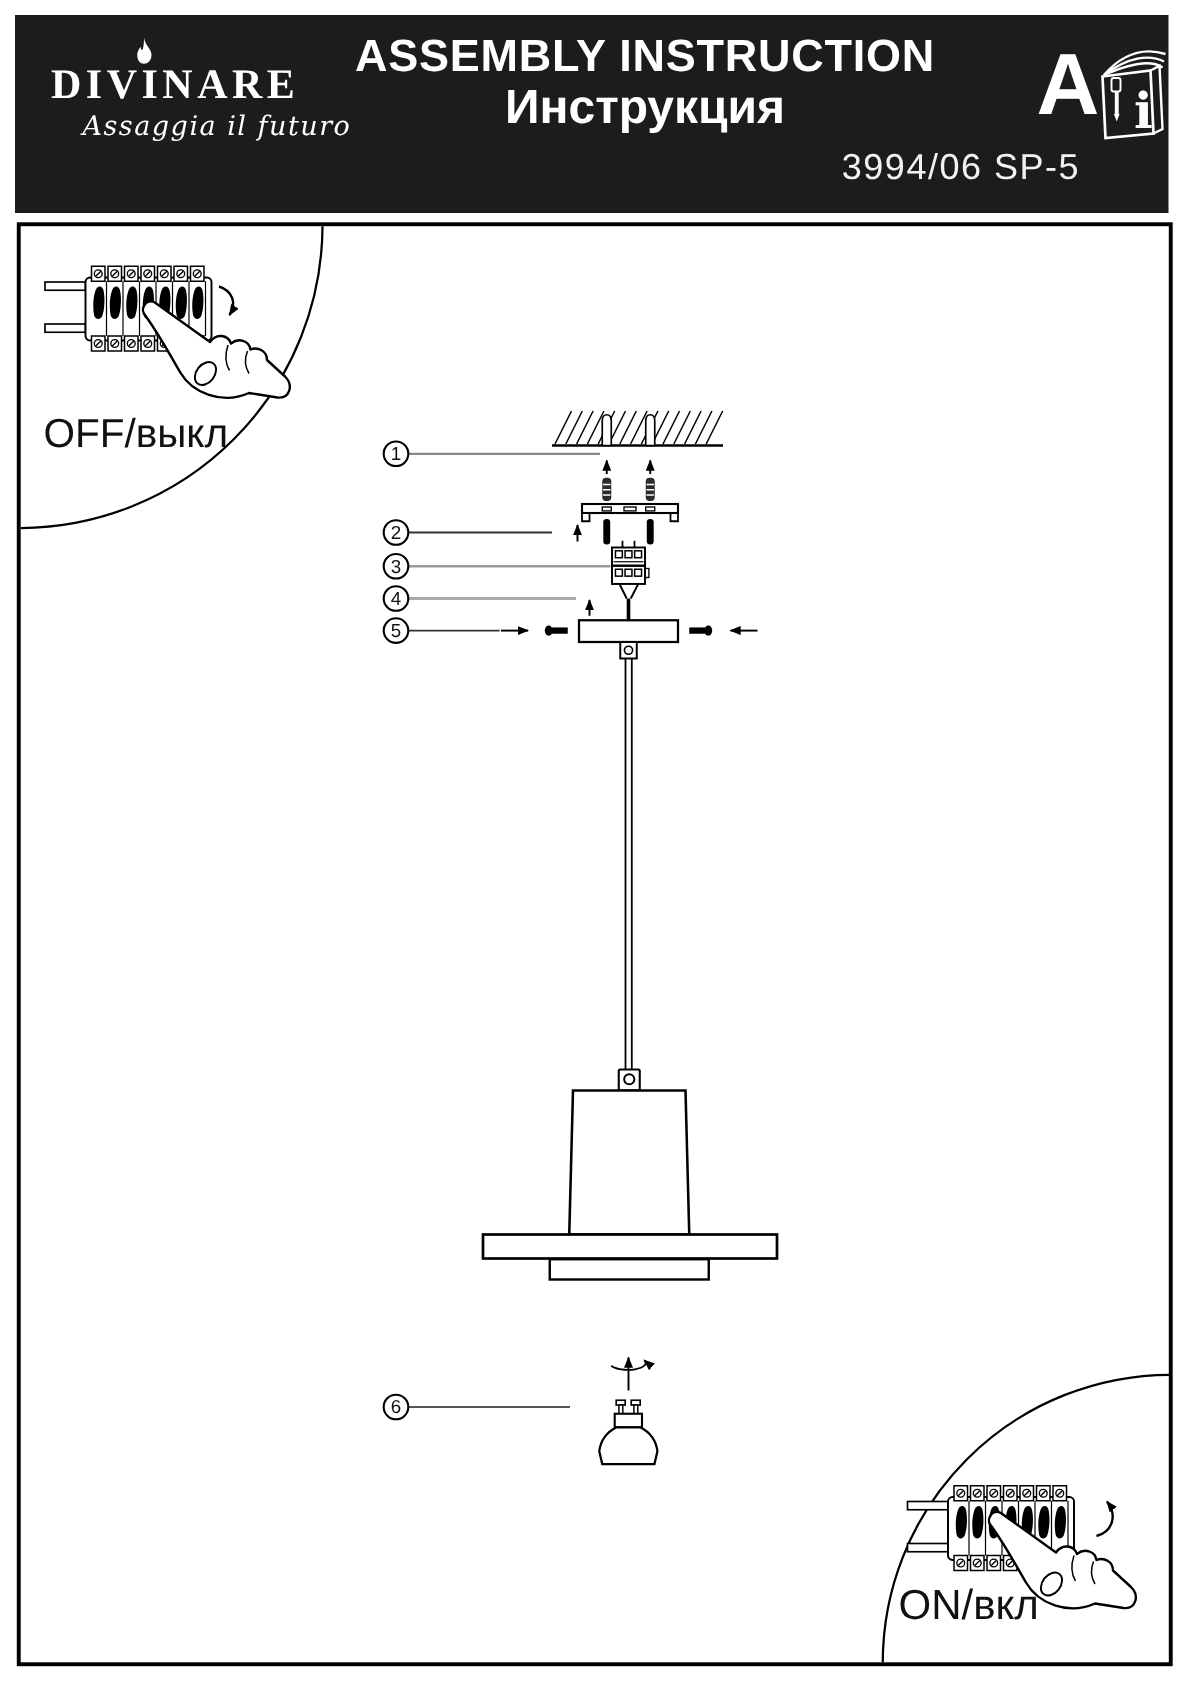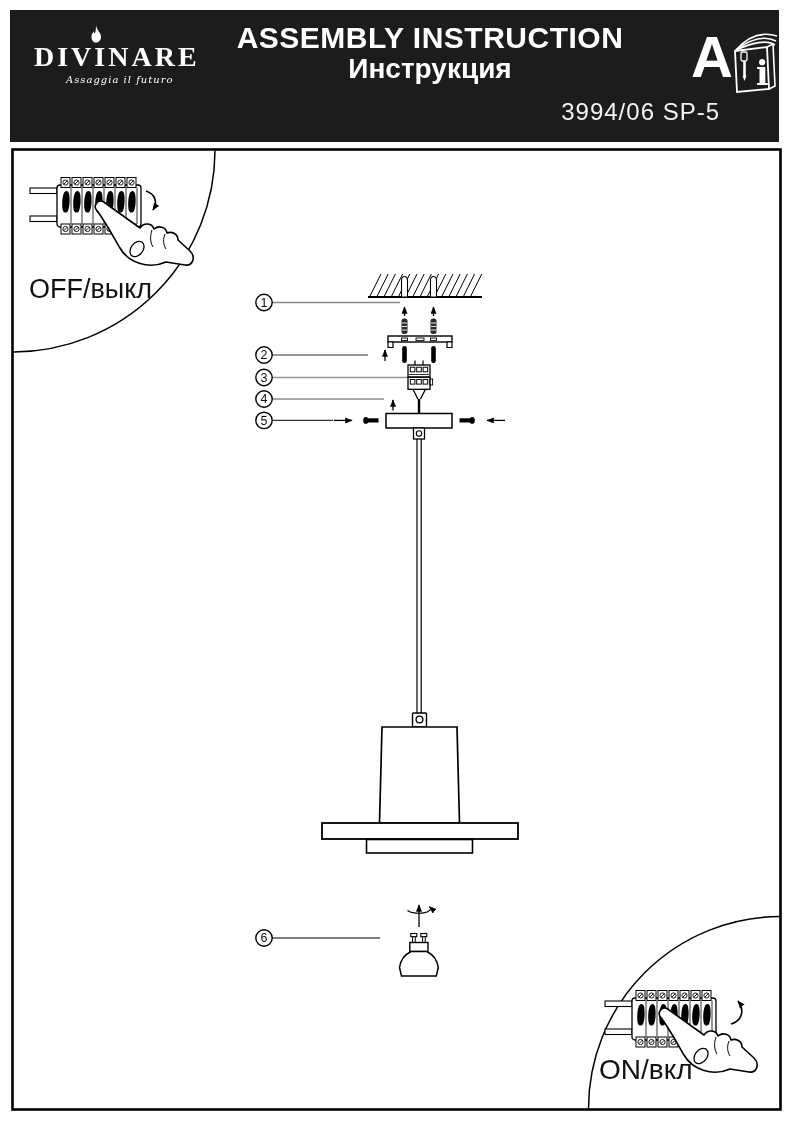--- a/index.html
+++ b/index.html
@@ -2,27 +2,27 @@
 <html><head>
 <meta charset="utf-8">
 <style>
   html,body{margin:0;padding:0;background:#fff;}
   .page{position:relative;width:794px;height:1123px;background:#fff;overflow:hidden;
         font-family:"Liberation Sans",sans-serif;}
   
   .band{position:absolute;left:10px;top:10px;width:769px;height:132px;background:#1c1c1c;}
   .logo-name{position:absolute;left:24px;top:31px;color:#fff;
              font-family:"Liberation Serif",serif;font-weight:bold;font-size:28px;letter-spacing:3px;}
-  .logo-tagline{position:absolute;left:56px;top:64px;color:#fff;
-             font-family:"DejaVu Serif",serif;font-style:italic;font-size:10px;letter-spacing:1px;}
+  .logo-tagline{position:absolute;left:45px;top:64px;color:#fff;
+             font-family:"DejaVu Serif",serif;font-style:italic;font-size:18px;letter-spacing:1px;}
   .flame{position:absolute;left:80px;top:15px;}
   .titles{position:absolute;left:222px;top:12px;width:396px;text-align:center;color:#fff;
           font-weight:bold;line-height:1.08;}
   .title{font-size:30px;letter-spacing:0.5px;}
-  .subtitle{font-size:28px;}
+  .subtitle{font-size:32px;}
   .letterA{position:absolute;left:681px;top:18px;color:#fff;font-weight:bold;font-size:58px;line-height:1;}
   .book{position:absolute;left:720px;top:18px;}
   .model{position:absolute;right:59px;top:88px;color:#f2f2f2;font-size:24px;letter-spacing:1px;}
   
   .sheet{position:absolute;left:0;top:0;pointer-events:none;}
   .sheet text{font-family:"Liberation Sans",sans-serif;fill:#111;}
   .inset-label{font-size:27px;fill:#111;}
   .callout-num{font-size:12.5px;text-anchor:middle;}
   .outline{fill:#fff;stroke:#000;}
 </style>

